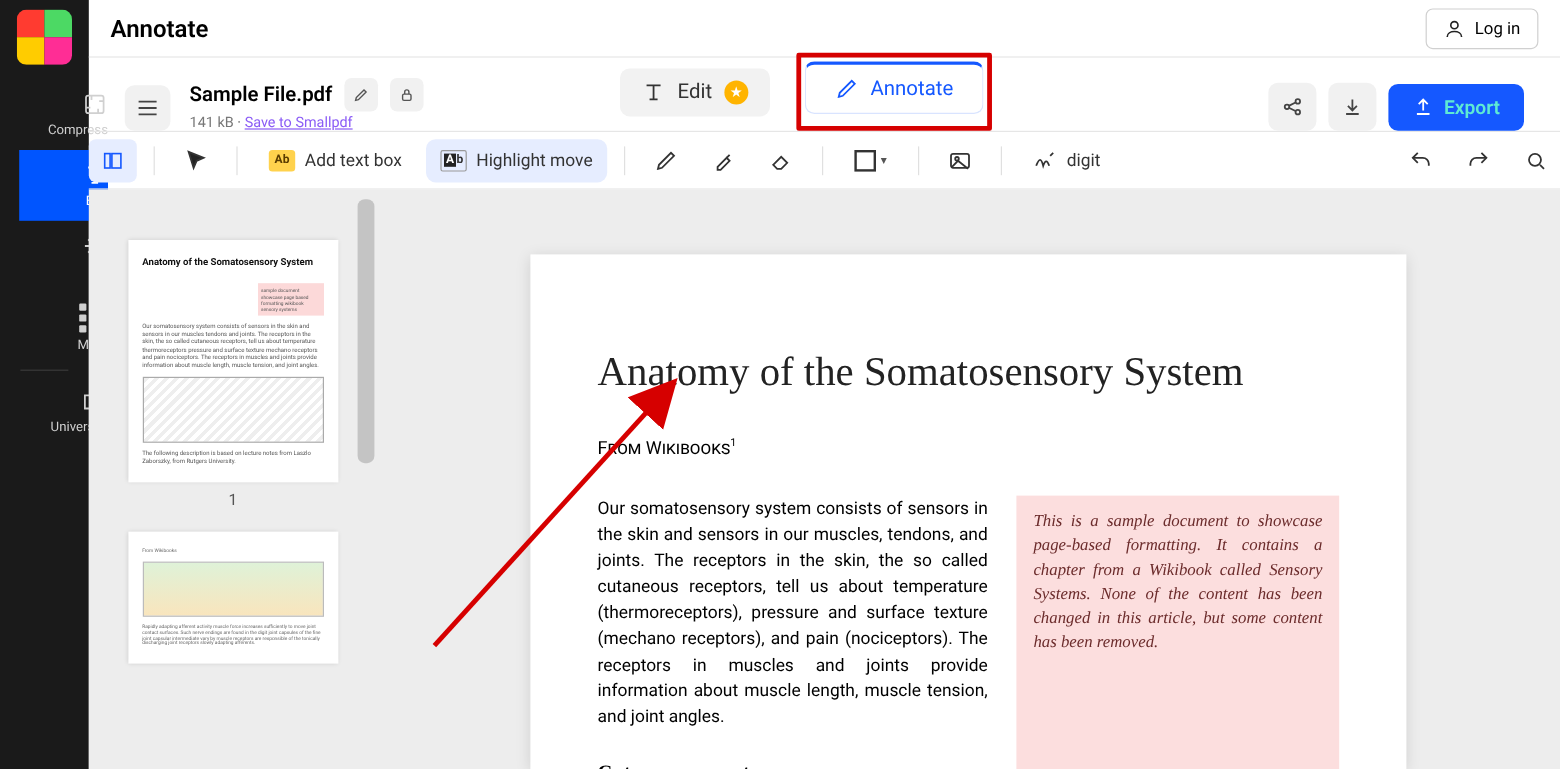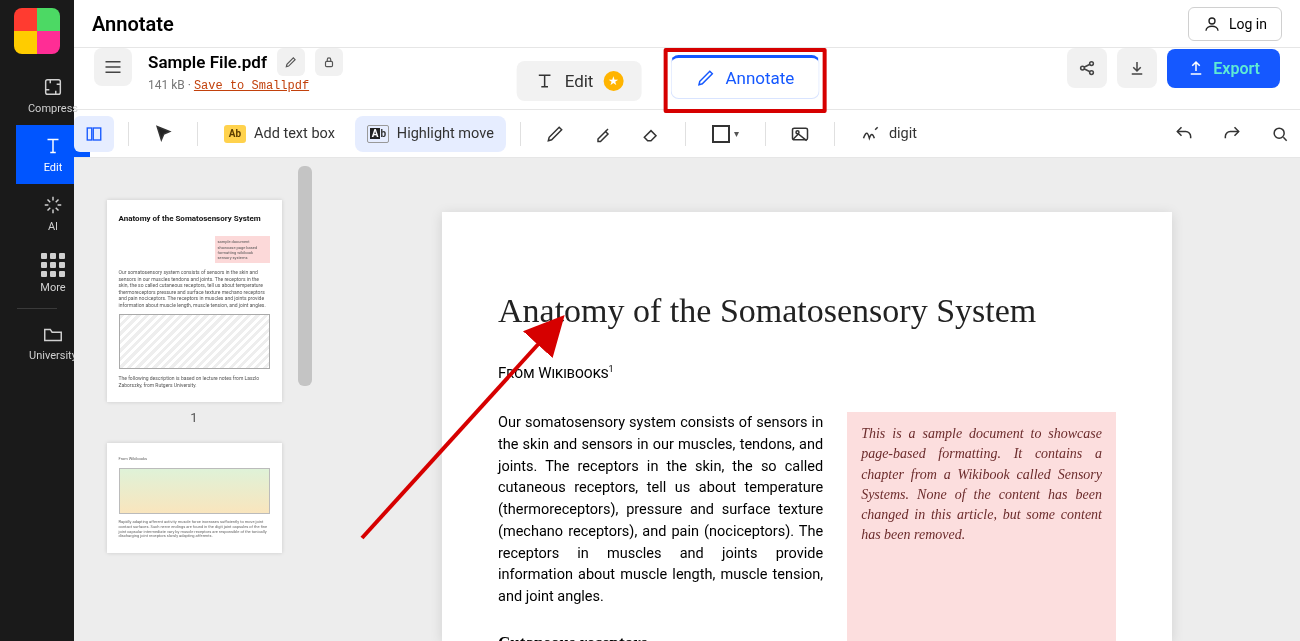--- a/index.html
+++ b/index.html
@@ -3,45 +3,45 @@
 <meta charset="utf-8">
 <style>
   * { margin: 0; padding: 0; box-sizing: border-box; font-family: -apple-system, BlinkMacSystemFont, "Segoe UI", Roboto, sans-serif; }
   body { width: 1300px; height: 641px; overflow: hidden; display: flex; background: #fff; }
 
   
   .app-sidebar { width: 74px; background: #1a1a1a; color: #e4e4e4; display: flex; flex-direction: column; align-items: center; font-size: 11px; }
   .logo-box { width: 46px; height: 46px; margin: 8px 0 12px; border-radius: 8px; display: grid; grid-template: 1fr 1fr / 1fr 1fr; overflow: hidden; }
   .logo-box div:nth-child(1){background:#ff3b30;} .logo-box div:nth-child(2){background:#4cd964;}
   .logo-box div:nth-child(3){background:#ffcc00;} .logo-box div:nth-child(4){background:#ff2d95;}
-  .sb-item { width: 100%; display:flex; flex-direction:column; align-items:center; gap:4px; padding:10px 0; cursor:pointer; color:#d0d0d0;margin-left:32px;}
+  .sb-item { width: 100%; display:flex; flex-direction:column; align-items:flex-end; gap:4px; padding:10px 0; cursor:pointer; color:#d0d0d0;margin-left:32px;}
   .sb-item.active { background:#0055ff; color:#fff;}
   .sb-item svg { width:22px; height:22px; stroke:currentColor; fill:none; stroke-width:1.6;}
   .sb-divider{ width:40px; height:1px; background:#3a3a3a; margin:4px 0;}
   .sb-spacer{ flex:1;}
   .sb-dots{ display:grid; grid-template:repeat(3,6px)/repeat(3,6px); gap:3px;}
   .sb-dots span{width:6px;height:6px;background:currentColor;border-radius:1px;}
 
   
   .app-main { flex:1; display:flex; flex-direction:column; min-width:0;}
   .titlebar { height:48px; display:flex; align-items:center; padding:0 18px; border-bottom:1px solid #e6e6e6;}
   .titlebar h1{ font-size:20px; font-weight:600;}
   .login-btn{ margin-left:auto; display:flex; align-items:center; gap:8px; border:1px solid #d0d0d0; border-radius:6px; padding:7px 14px; font-size:14px; cursor:pointer; background:#fff;}
   .login-btn svg{width:18px;height:18px;stroke:#222;fill:none;stroke-width:1.8;}
 
-  .header2{ height:62px; display:flex; align-items:flex-start; padding:0 20px; gap:16px; border-bottom:1px solid #e6e6e6; position:relative;}
+  .header2{ height:62px; display:flex; align-items:flex-end; padding:0 30px; gap:16px; border-bottom:1px solid #e6e6e6; position:relative;}
   .hamburger{width:38px;height:38px;border-radius:8px;background:#f1f1f1;display:flex;align-items:center;justify-content:center;cursor:pointer;}
   .hamburger svg{width:18px;height:14px;stroke:#444;stroke-width:2;}
   .file-block{display:flex;flex-direction:column;gap:2px;}
   .file-row1{display:flex;align-items:center;gap:10px;}
   .file-name{font-size:17px;font-weight:600;}
   .chip{width:28px;height:28px;border-radius:6px;background:#f1f1f1;display:flex;align-items:center;justify-content:center;}
   .chip svg{width:14px;height:14px;stroke:#555;fill:none;stroke-width:2;}
   .file-row2{font-size:12px;color:#777;}
-  .file-row2 a{color:#c2410c;text-decoration:underline;cursor:pointer;font-family:Liberation Mono, monospace;}
+  .file-row2 a{color:#8b5cf6;text-decoration:underline;cursor:pointer;}
 
   .mode-tabs{position:absolute;left:50%;transform:translateX(-55%);display:flex;gap:22px;align-items:center;}
   .mode-tab{display:flex;align-items:center;gap:10px;padding:10px 18px;border-radius:8px;font-size:17px;cursor:pointer;background:#f2f2f2;color:#333;}
   .mode-tab svg{width:20px;height:20px;stroke:currentColor;fill:none;stroke-width:1.8;}
   .mode-tab .star{width:20px;height:20px;border-radius:50%;background:#ffb400;color:#fff;font-size:12px;display:flex;align-items:center;justify-content:center;}
   .annotate-wrapper{border:4px solid #d60000;padding:3px 3px 10px 3px;border-radius:2px;}
   .mode-tab.annotate{background:#fff;border:1px solid #d9e4ff;border-top:3px solid #1558ff;color:#1558ff;padding:10px 24px;}
 
   .header-actions{margin-left:auto;display:flex;gap:10px;align-items:center;}
   .icon-btn{width:40px;height:40px;border-radius:8px;background:#f1f1f1;display:flex;align-items:center;justify-content:center;cursor:pointer;}

